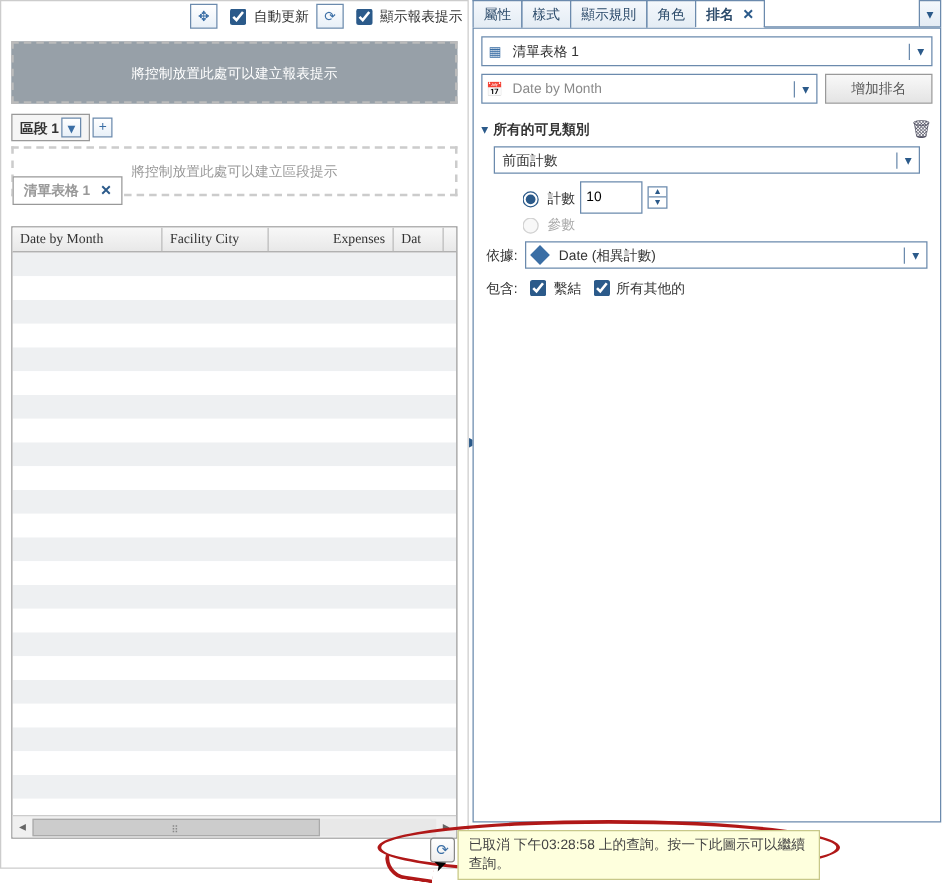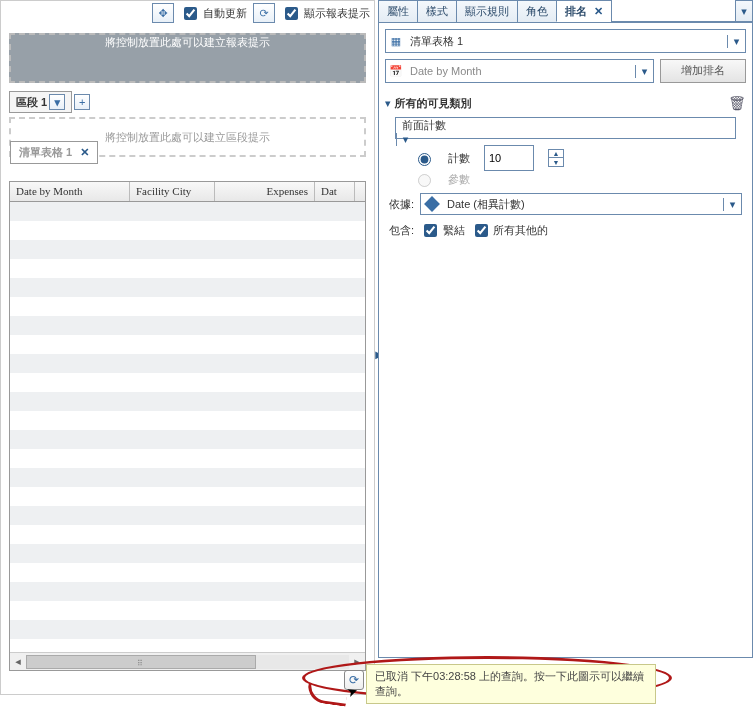--- a/index.html
+++ b/index.html
@@ -37,21 +37,21 @@
     cursor: pointer;
     color: #3a6ea5;
     font-size: 11px;
   }
   .tb-check { display:flex; align-items:center; gap:3px; }
   .dashed-box {
     margin: 8px;
     border: 2px dashed #bbb;
     background: #97a0a8;
     height: 50px;
-    display:flex; align-items:flex-start; justify-content:center;
+    display:flex; align-items:center; justify-content:center;
     color:#fff;
   }
   .section-tabs {
     margin: 6px 8px 0 8px;
     display:flex; align-items:center;
   }
   .section-tab {
     border:1px solid #999;
     background:#f5f5f5;
     padding:2px 6px;
@@ -190,30 +190,29 @@
     color:#555;
   }
   .row-header {
     display:flex;align-items:center;
     margin:4px 0 6px 0;
   }
   .row-header .arrow{color:#2b5a8a;margin-right:4px;}
   .row-header .title{font-weight:bold;flex:1;color:#333;font-family:Liberation Mono, monospace;}
   .trash{cursor:pointer;font-size:14px;color:#556;}
   .rp-field{
-    display:flex;align-items:flex-start;
+    display:flex;align-items:center;
     border:1px solid #6b8aad;
     height:22px;
     margin:2px 10px 6px 10px;
-    flex-direction:column;
   }
   .rp-field .txt{flex:1;padding:0 6px;}
   .rp-field .dd{width:18px;border-left:1px solid #6b8aad;display:flex;align-items:center;justify-content:center;color:#2b5a8a;cursor:pointer;}
   .inner-group{margin-left:28px;}
-  .radio-row{display:flex;align-items:center;gap:14px;margin:0 0;}
+  .radio-row{display:flex;align-items:center;gap:4px;margin:0 0;}
   input[type=radio],input[type=checkbox]{accent-color:#2b5a8a;}
   .num-input{
     width:50px;height:18px;border:1px solid #6b8aad;padding:12px 4px;font-size:11px;
   }
   .spinner{
     display:inline-flex;flex-direction:column;
     border:1px solid #6b8aad;width:16px;height:18px;
   }
   .spinner div{height:9px;display:flex;align-items:center;justify-content:center;font-size:7px;cursor:pointer;color:#2b5a8a;}
   .spinner div:first-child{border-bottom:1px solid #6b8aad;}

